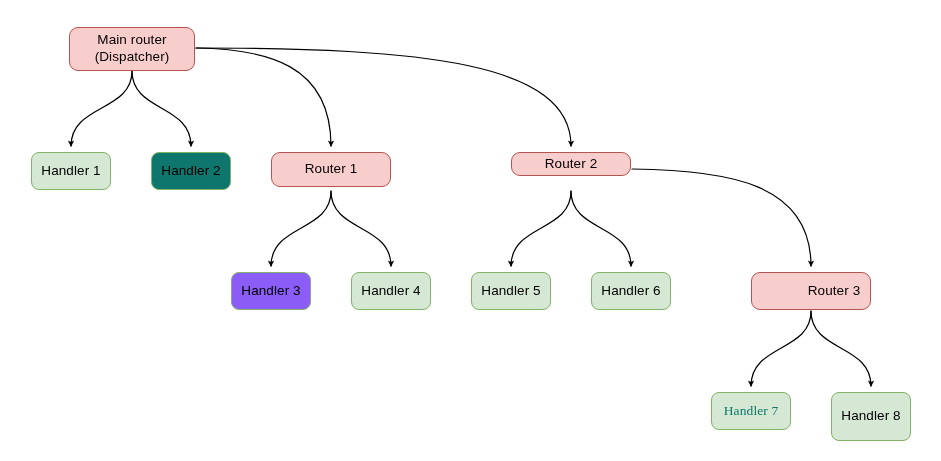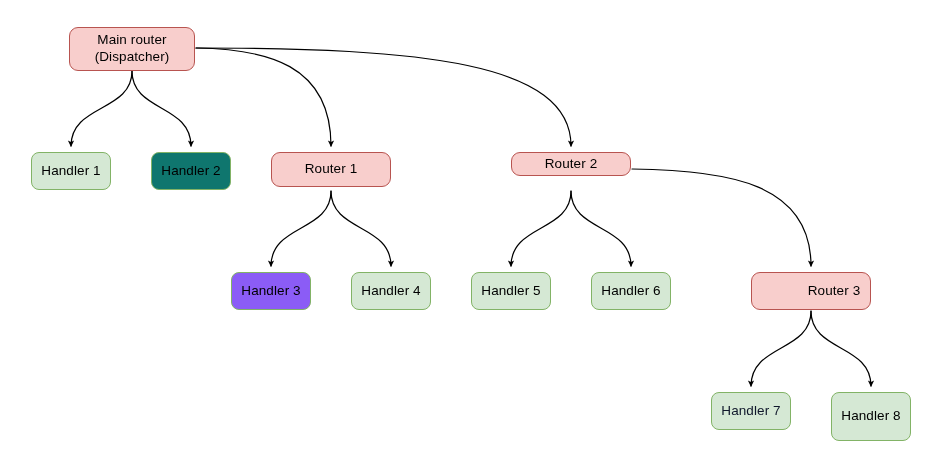--- a/index.html
+++ b/index.html
@@ -81,17 +81,17 @@
 (Dispatcher)</span></div>
       <div class="node node-handler" style="left: 31px; top: 152px; width: 80px; height: 38px; background: rgb(213, 232, 212); border-color: rgb(130, 179, 102); color: rgb(0, 0, 0);"><span>Handler 1</span></div>
       <div class="node node-handler" style="left: 151px; top: 152px; width: 80px; height: 38px; background: #0f766e; border-color: rgb(130, 179, 102); color: rgb(0, 0, 0);"><span>Handler 2</span></div>
       <div class="node node-router" style="left: 271px; top: 152px; width: 120px; height: 35px; background: rgb(248, 206, 204); border-color: rgb(184, 84, 80); color: rgb(0, 0, 0);"><span>Router 1</span></div>
       <div class="node node-router" style="left: 511px; top: 152px; width: 120px; height: 24px; background: rgb(248, 206, 204); border-color: rgb(184, 84, 80); color: rgb(0, 0, 0);"><span>Router 2</span></div>
       <div class="node node-handler" style="left: 231px; top: 272px; width: 80px; height: 38px; background: #8b5cf6; border-color: rgb(130, 179, 102); color: rgb(0, 0, 0);"><span>Handler 3</span></div>
       <div class="node node-handler" style="left: 351px; top: 272px; width: 80px; height: 38px; background: rgb(213, 232, 212); border-color: rgb(130, 179, 102); color: rgb(0, 0, 0);"><span>Handler 4</span></div>
       <div class="node node-handler" style="left: 471px; top: 272px; width: 80px; height: 38px; background: rgb(213, 232, 212); border-color: rgb(130, 179, 102); color: rgb(0, 0, 0);"><span>Handler 5</span></div>
       <div class="node node-handler" style="left: 591px; top: 272px; width: 80px; height: 38px; background: rgb(213, 232, 212); border-color: rgb(130, 179, 102); color: rgb(0, 0, 0);"><span>Handler 6</span></div>
       <div class="node node-router" style="left: 751px; top: 272px; width: 120px; height: 38px; background: rgb(248, 206, 204); border-color: rgb(184, 84, 80); color: rgb(0, 0, 0); padding-left: 46px;"><span>Router 3</span></div>
-      <div class="node node-handler" style="left: 711px; top: 392px; width: 80px; height: 38px; background: rgb(213, 232, 212); border-color: rgb(130, 179, 102); color: #0f172a;"><span>Handler 7</span></div>
+      <div class="node node-handler" style="left: 711px; top: 392px; width: 80px; height: 38px; background: rgb(213, 232, 212); border-color: rgb(130, 179, 102); color: #0f766e; font-family: Liberation Serif, serif;"><span>Handler 7</span></div>
       <div class="node node-handler" style="left: 831px; top: 392px; width: 80px; height: 49px; background: rgb(213, 232, 212); border-color: rgb(130, 179, 102); color: rgb(0, 0, 0);"><span>Handler 8</span></div>
     </div>
 
 </div>
 
 </body></html>

